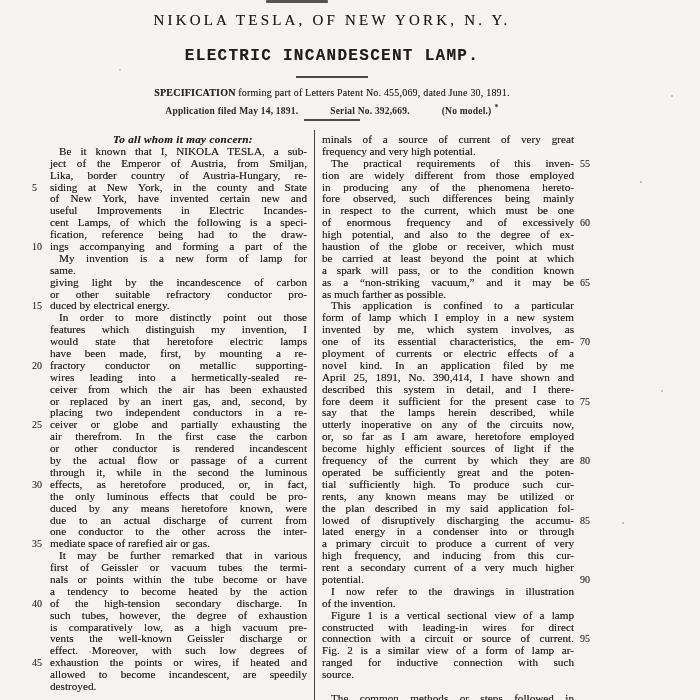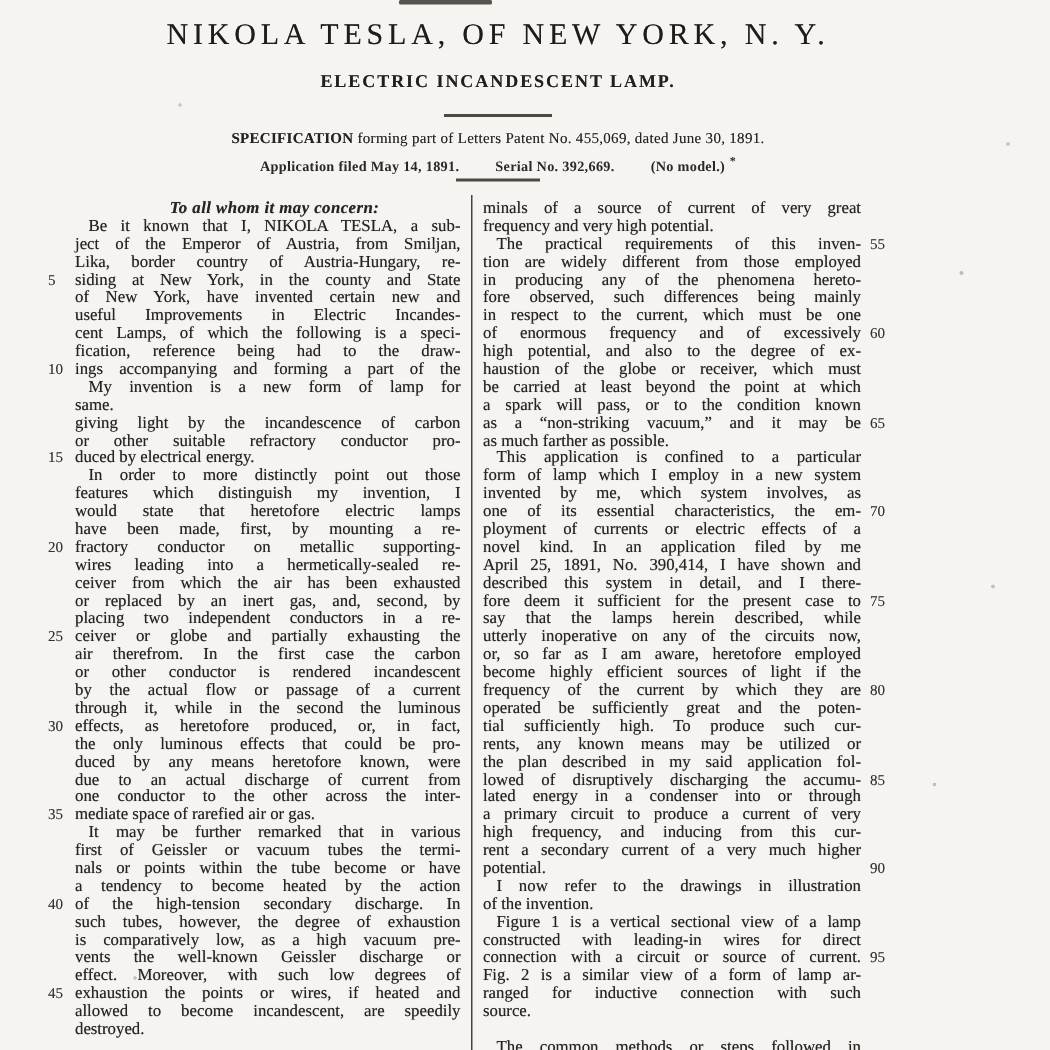--- a/index.html
+++ b/index.html
@@ -13,34 +13,34 @@
       radial-gradient(circle 1.1px at 662px 391px, #c3c3bd 0 1px, transparent 1.5px),
       radial-gradient(circle 1px   at 623px 523px, #bfbfb9 0 1px, transparent 1.4px),
       radial-gradient(circle 1px   at 90px  652px, #c6c6c0 0 1px, transparent 1.4px),
       radial-gradient(circle 1px   at 672px 96px,  #c6c6c0 0 1px, transparent 1.4px),
       radial-gradient(circle 1px   at 120px 70px,  #ccccc6 0 1px, transparent 1.4px);
     font-family:"Liberation Serif","DejaVu Serif",serif;
     color:var(--ink);
   }
   .top-rule-fragment { position:absolute; left:266px; top:0; width:62px; height:2.5px; background:#56544f; border-radius:1px; }
   .header { position:absolute; left:0; top:0; width:664px; text-align:center; }
-  .inventor { position:absolute; top:12px; width:100%; font-size:20px; letter-spacing:3.2px; color:#1d1c1a;
+  .inventor { position:absolute; top:12px; width:100%; font-size:15px; letter-spacing:3.2px; color:#1d1c1a;
               text-shadow:0 0 .4px rgba(20,20,18,.5); white-space:nowrap; }
-  .title { position:absolute; top:47px; width:100%; font-family:Liberation Serif, serif;
-           font-weight:bold; font-size:12px; letter-spacing:1.3px; color:#201f1d;
+  .title { position:absolute; top:47px; width:100%; font-family:Liberation Mono, monospace;
+           font-weight:bold; font-size:16px; letter-spacing:1.3px; color:#201f1d;
            text-shadow:0 0 .4px rgba(20,20,18,.5); white-space:nowrap; }
   .rule { position:absolute; left:0; right:0; margin:0 auto; height:1.5px; background:#4c4a45; }
   .rule1 { top:76px; width:72px; }
   .rule2 { top:119px; width:56px; }
   .specline { position:absolute; top:87px; width:100%; font-size:10px; letter-spacing:.2px; color:#24231f;
               text-shadow:0 0 .4px rgba(20,20,18,.45); white-space:nowrap; }
   .spec-lead { font-weight:bold; }
   .appline { position:absolute; top:103px; width:100%; font-size:9.5px; font-weight:bold; color:#2a2926;
              letter-spacing:.2px; white-space:nowrap; }
-  .appline .gap { margin-left:9px;padding-left:15px; }
+  .appline .gap { margin-left:17px;padding-left:15px; }
   .fn { font-size:8px; vertical-align:4px; margin-left:3px; }
   .col-divider { position:absolute; left:314px; top:130px; width:1px; height:570px; background:#45433f; }
   .column { position:absolute; top:134px; }
   .col-left { left:30px; width:277px; }
   .col-right { left:322px; width:280px; }
   .text-row { display:flex; align-items:baseline; height:11.9px; }
   .gap-before { margin-top:12px; }
   .line-num { font-size:10px; color:#34332f; flex:none; text-shadow:0 0 .3px rgba(20,20,18,.4); }
   .col-left  .line-num { width:18px; padding-left:2px; order:0; }
   .col-right .line-num { width:22px; padding-left:6px; order:1; }

